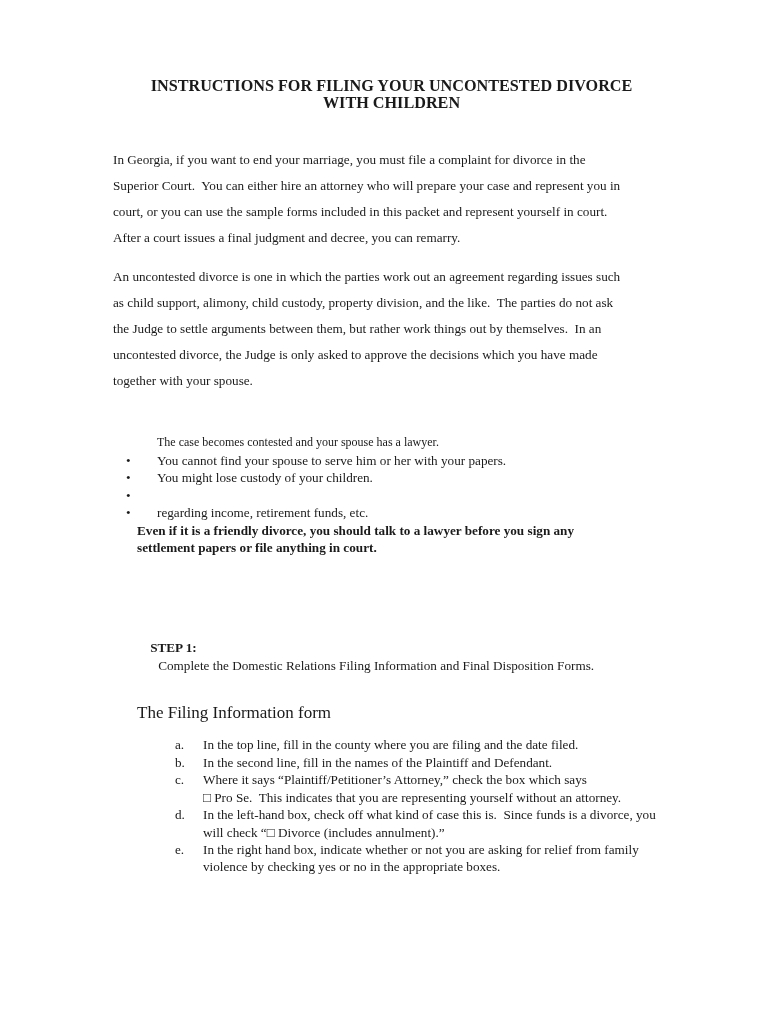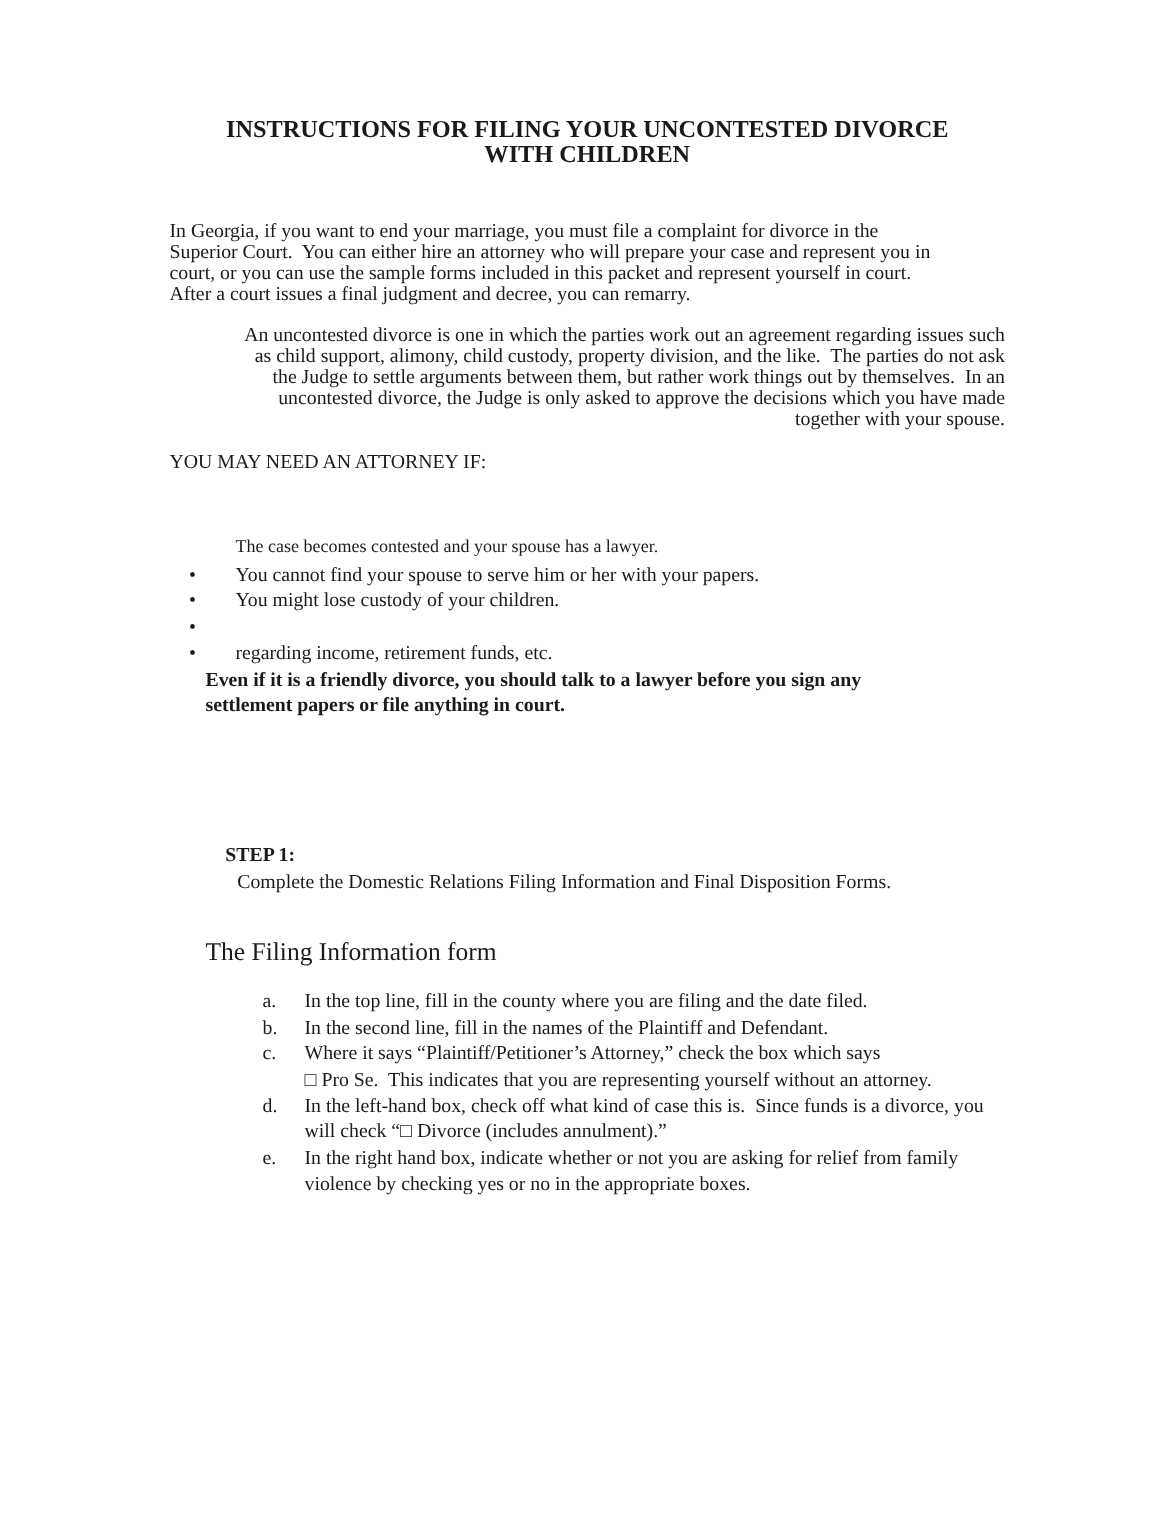--- a/index.html
+++ b/index.html
@@ -23,25 +23,25 @@
   }
   .doc-title {
     text-align: center;
     font-weight: bold;
     font-size: 16.2px;
     line-height: 17.4px;
     white-space: pre-line;
   }
   .body-text {
     font-size: 13.2px;
-    line-height: 14px;
+    line-height: 26px;
     white-space: pre;
   }
   .para-1 { margin-top: 34.5px; }
-  .para-2 { margin-top: 13px; text-align: right; }
+  .para-2 { margin-top: 13px; }
   .attorney-section { margin-top: 12.5px; }
   .attorney-heading {
     font-size: 13.2px;
     line-height: 17.45px;
     white-space: pre;
   }
   .lead-item {
     padding-left: 44px;
     font-size: 12px;
     line-height: 17.45px;
@@ -107,21 +107,20 @@
 court, or you can use the sample forms included in this packet and represent yourself in court.
 After a court issues a final judgment and decree, you can remarry.</div>
 
   <div class="body-text para-2">An uncontested divorce is one in which the parties work out an agreement regarding issues such
 as child support, alimony, child custody, property division, and the like.  The parties do not ask
 the Judge to settle arguments between them, but rather work things out by themselves.  In an
 uncontested divorce, the Judge is only asked to approve the decisions which you have made
 together with your spouse.</div>
 
   <div class="attorney-section">
-    <div class="attorney-heading">YOU MAY NEED AN ATTORNEY IF:</div>
     <div class="lead-item">The case becomes contested and your spouse has a lawyer.</div>
 
     <div class="bullet-row">
       <span class="bullet-cell">•</span>
       <span class="bullet-text">You cannot find your spouse to serve him or her with your papers.</span>
     </div>
     <div class="bullet-row">
       <span class="bullet-cell">•</span>
       <span class="bullet-text">You might lose custody of your children.</span>
     </div>

